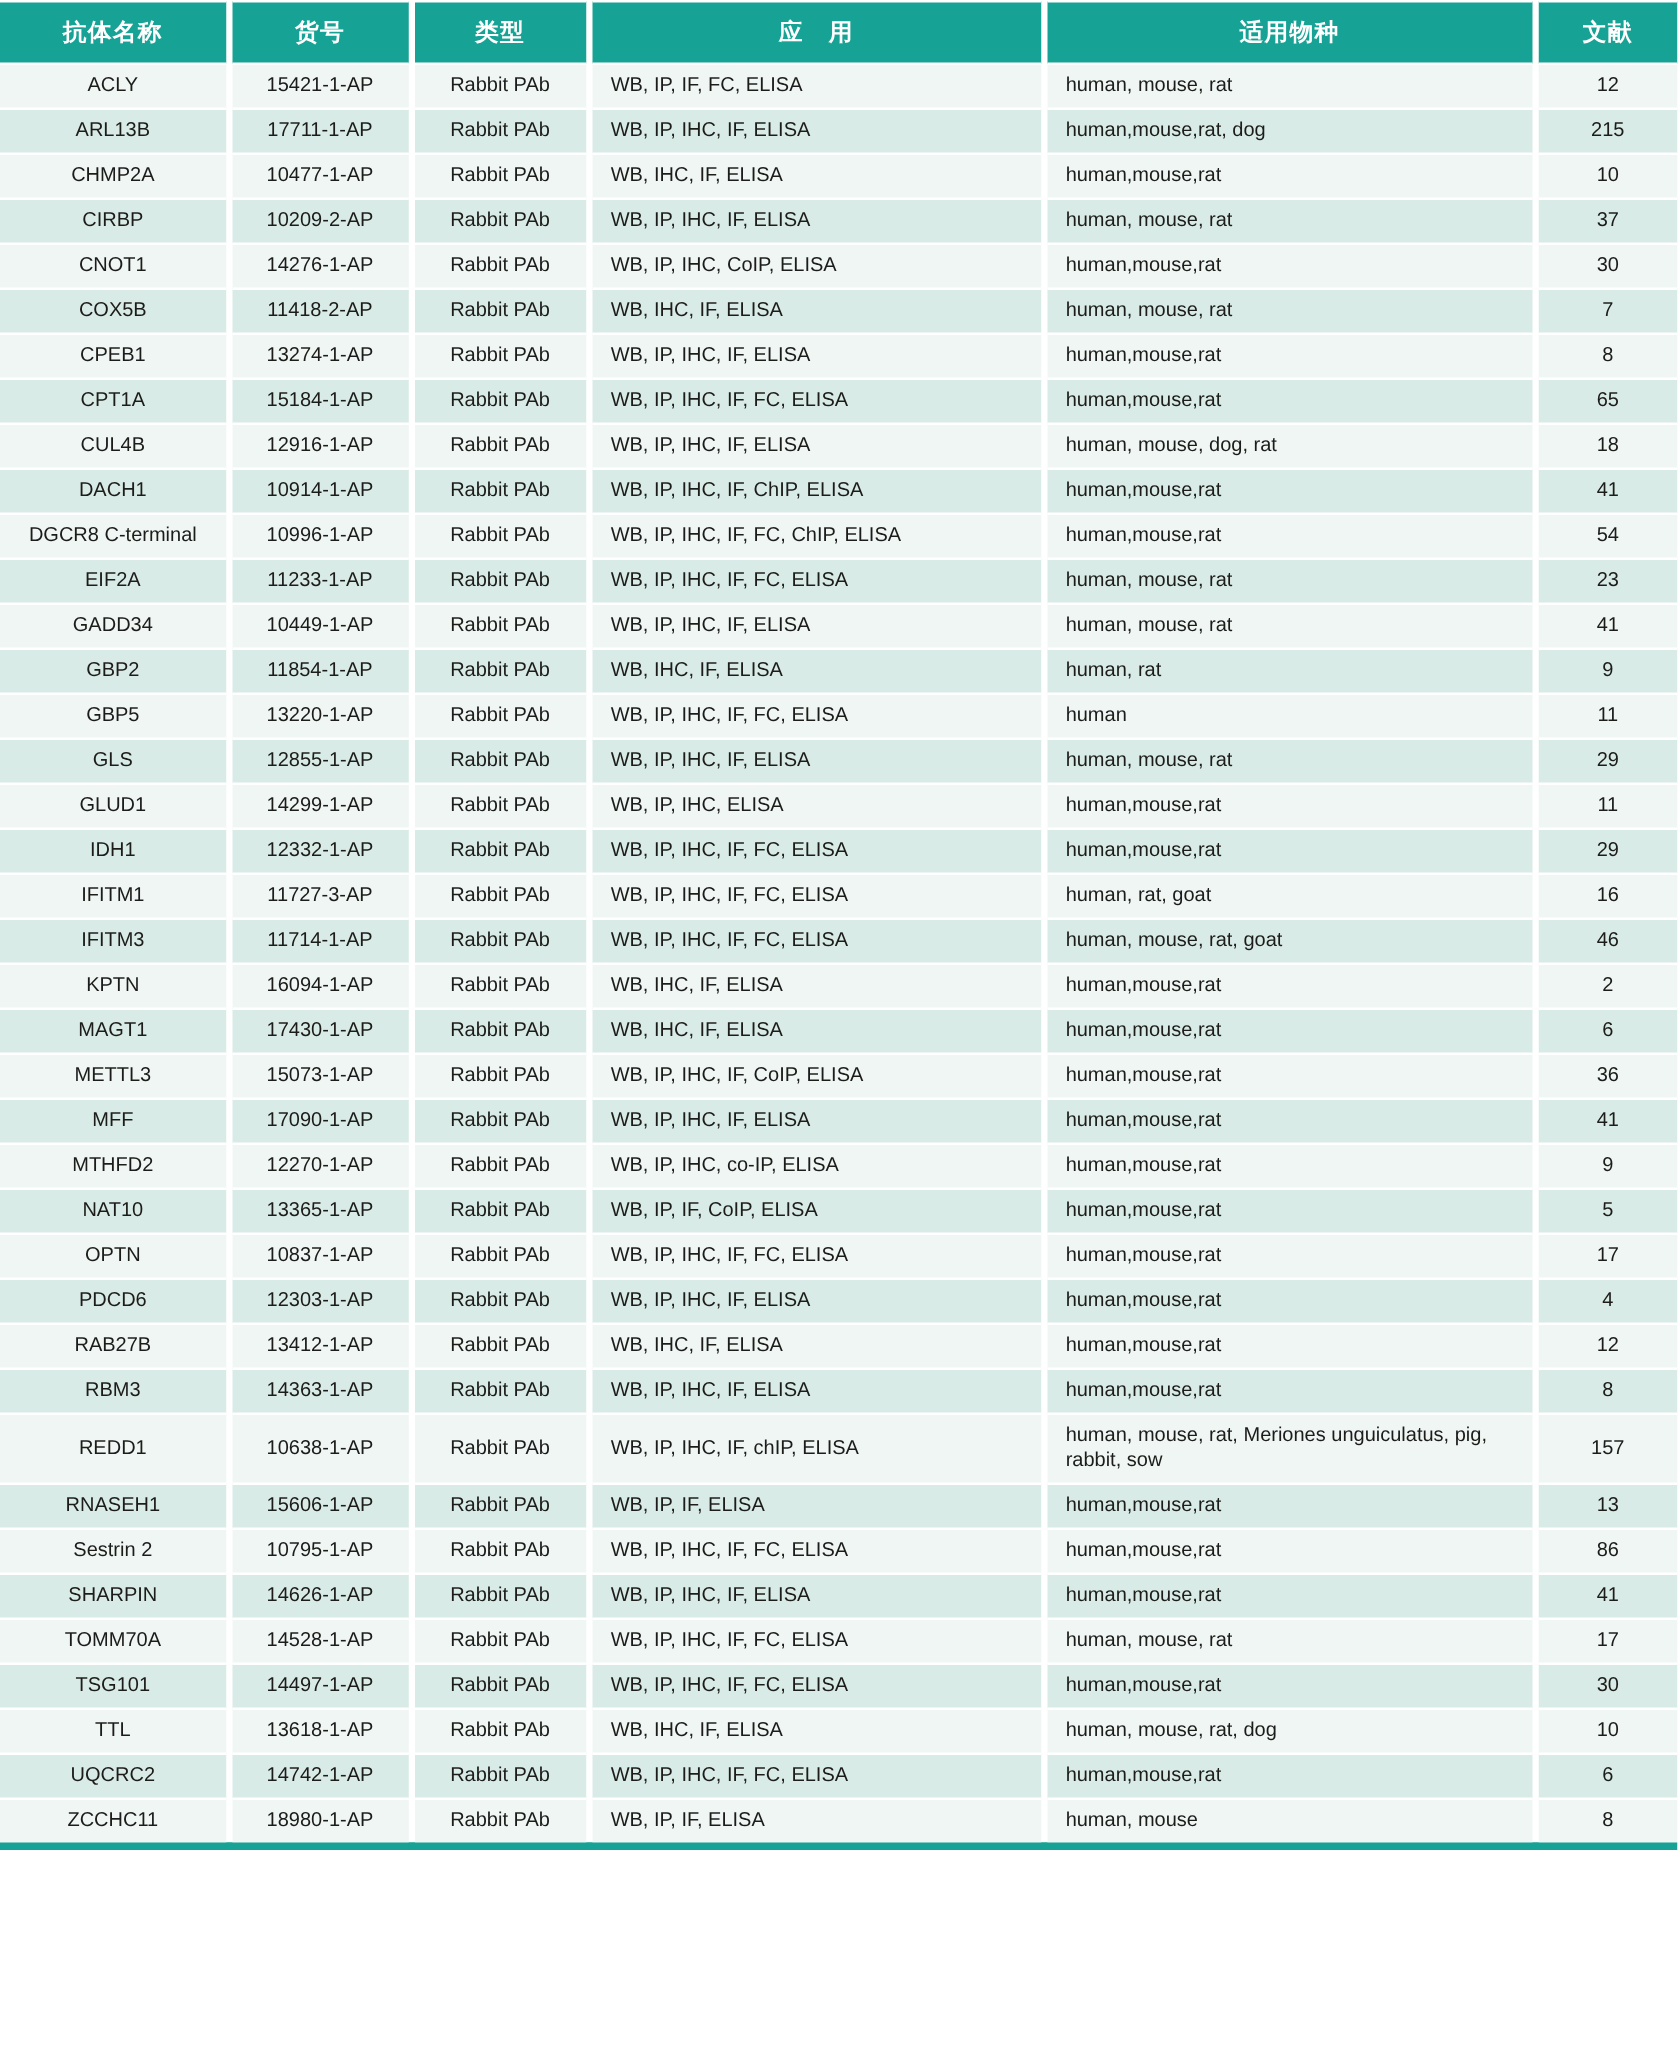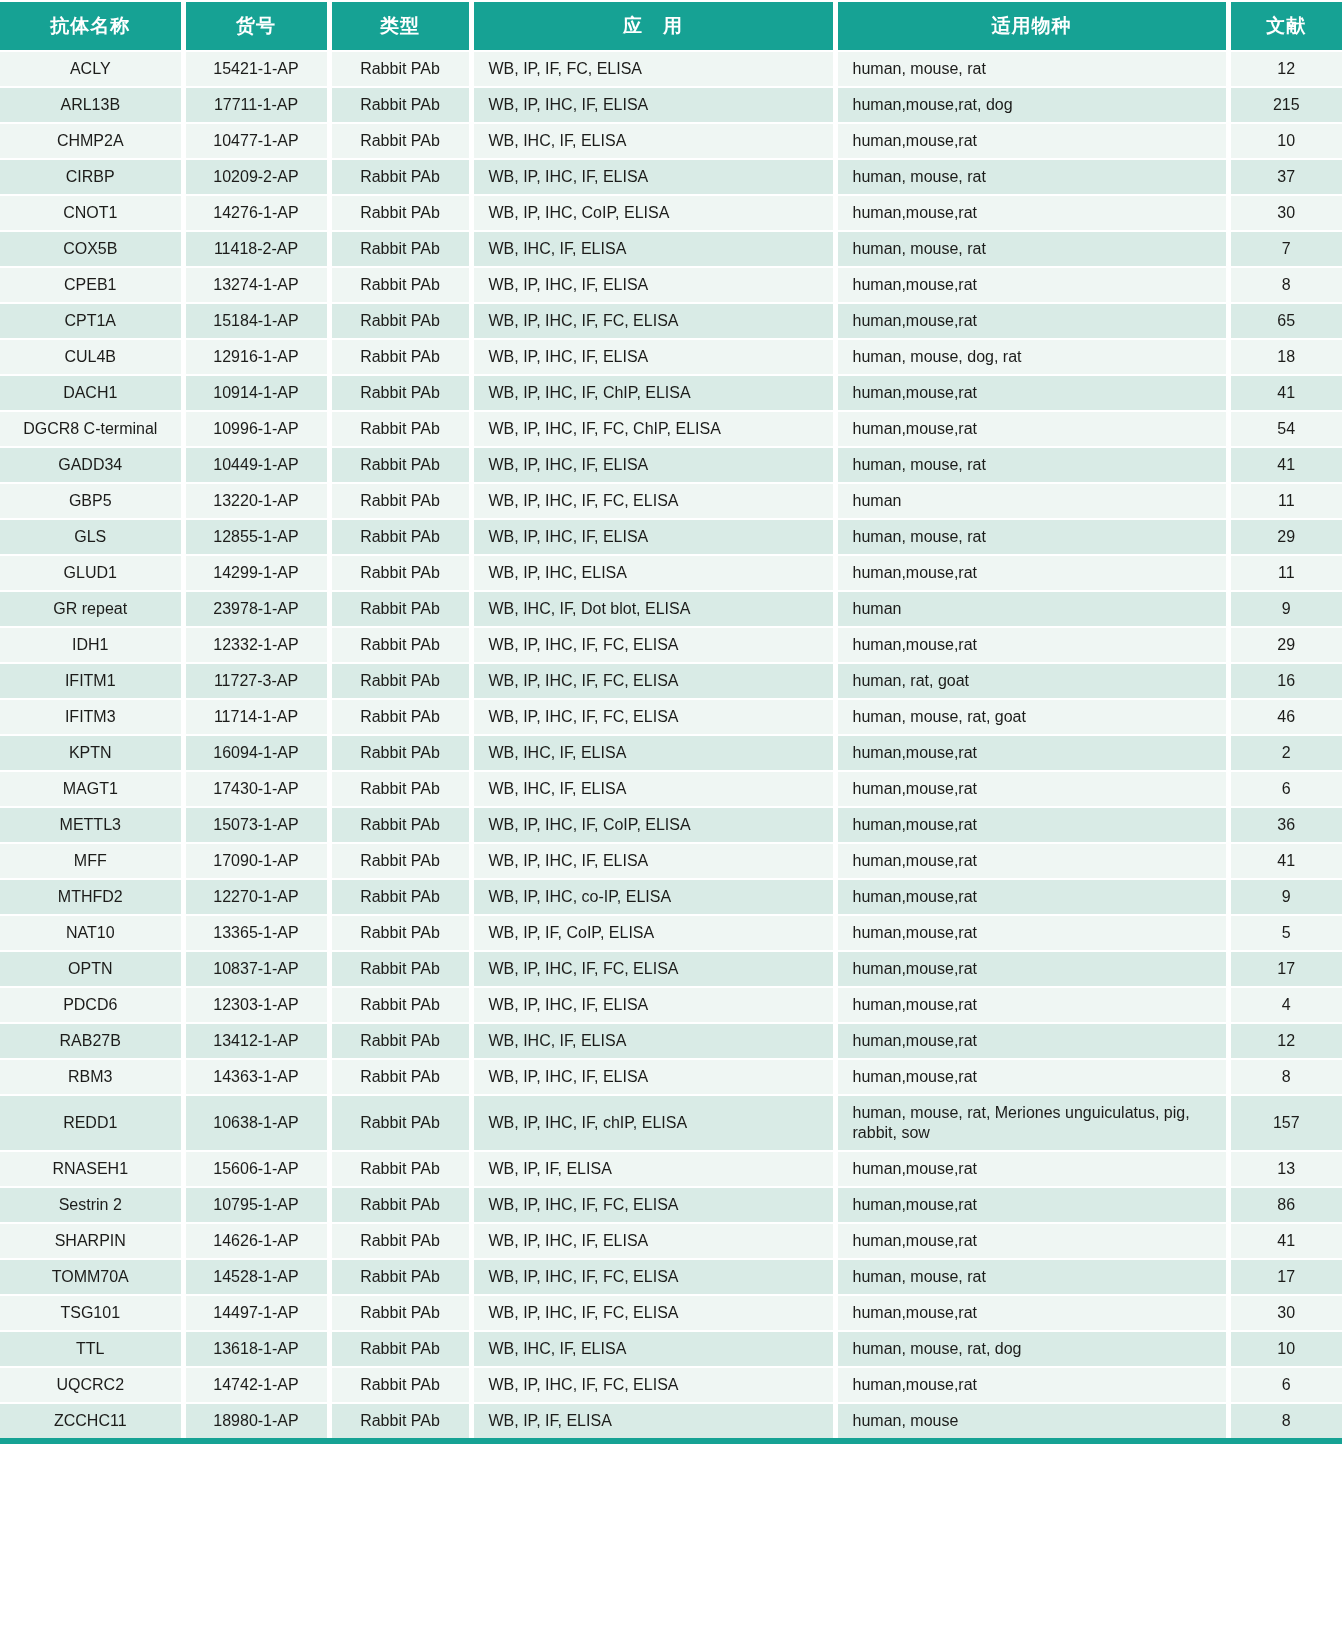--- a/index.html
+++ b/index.html
@@ -143,28 +143,44 @@
   </tr>
         <tr>
     <td class="c-name">DGCR8 C-terminal</td>
     <td class="c-cat">10996-1-AP</td>
     <td class="c-type">Rabbit PAb</td>
     <td class="c-app">WB, IP, IHC, IF, FC, ChIP, ELISA</td>
     <td class="c-species">human,mouse,rat</td>
     <td class="c-refs">54</td>
   </tr>
         <tr>
+    <td class="c-name">EIF2A</td>
+    <td class="c-cat">11233-1-AP</td>
+    <td class="c-type">Rabbit PAb</td>
+    <td class="c-app">WB, IP, IHC, IF, FC, ELISA</td>
+    <td class="c-species">human, mouse, rat</td>
+    <td class="c-refs">23</td>
+  </tr>
+        <tr>
     <td class="c-name">GADD34</td>
     <td class="c-cat">10449-1-AP</td>
     <td class="c-type">Rabbit PAb</td>
     <td class="c-app">WB, IP, IHC, IF, ELISA</td>
     <td class="c-species">human, mouse, rat</td>
     <td class="c-refs">41</td>
   </tr>
         <tr>
+    <td class="c-name">GBP2</td>
+    <td class="c-cat">11854-1-AP</td>
+    <td class="c-type">Rabbit PAb</td>
+    <td class="c-app">WB, IHC, IF, ELISA</td>
+    <td class="c-species">human, rat</td>
+    <td class="c-refs">9</td>
+  </tr>
+        <tr>
     <td class="c-name">GBP5</td>
     <td class="c-cat">13220-1-AP</td>
     <td class="c-type">Rabbit PAb</td>
     <td class="c-app">WB, IP, IHC, IF, FC, ELISA</td>
     <td class="c-species">human</td>
     <td class="c-refs">11</td>
   </tr>
         <tr>
     <td class="c-name">GLS</td>
     <td class="c-cat">12855-1-AP</td>
@@ -173,28 +189,20 @@
     <td class="c-species">human, mouse, rat</td>
     <td class="c-refs">29</td>
   </tr>
         <tr>
     <td class="c-name">GLUD1</td>
     <td class="c-cat">14299-1-AP</td>
     <td class="c-type">Rabbit PAb</td>
     <td class="c-app">WB, IP, IHC, ELISA</td>
     <td class="c-species">human,mouse,rat</td>
     <td class="c-refs">11</td>
-  </tr>
-        <tr>
-    <td class="c-name">GR repeat</td>
-    <td class="c-cat">23978-1-AP</td>
-    <td class="c-type">Rabbit PAb</td>
-    <td class="c-app">WB, IHC, IF, Dot blot, ELISA</td>
-    <td class="c-species">human</td>
-    <td class="c-refs">9</td>
   </tr>
         <tr>
     <td class="c-name">IDH1</td>
     <td class="c-cat">12332-1-AP</td>
     <td class="c-type">Rabbit PAb</td>
     <td class="c-app">WB, IP, IHC, IF, FC, ELISA</td>
     <td class="c-species">human,mouse,rat</td>
     <td class="c-refs">29</td>
   </tr>
         <tr>

